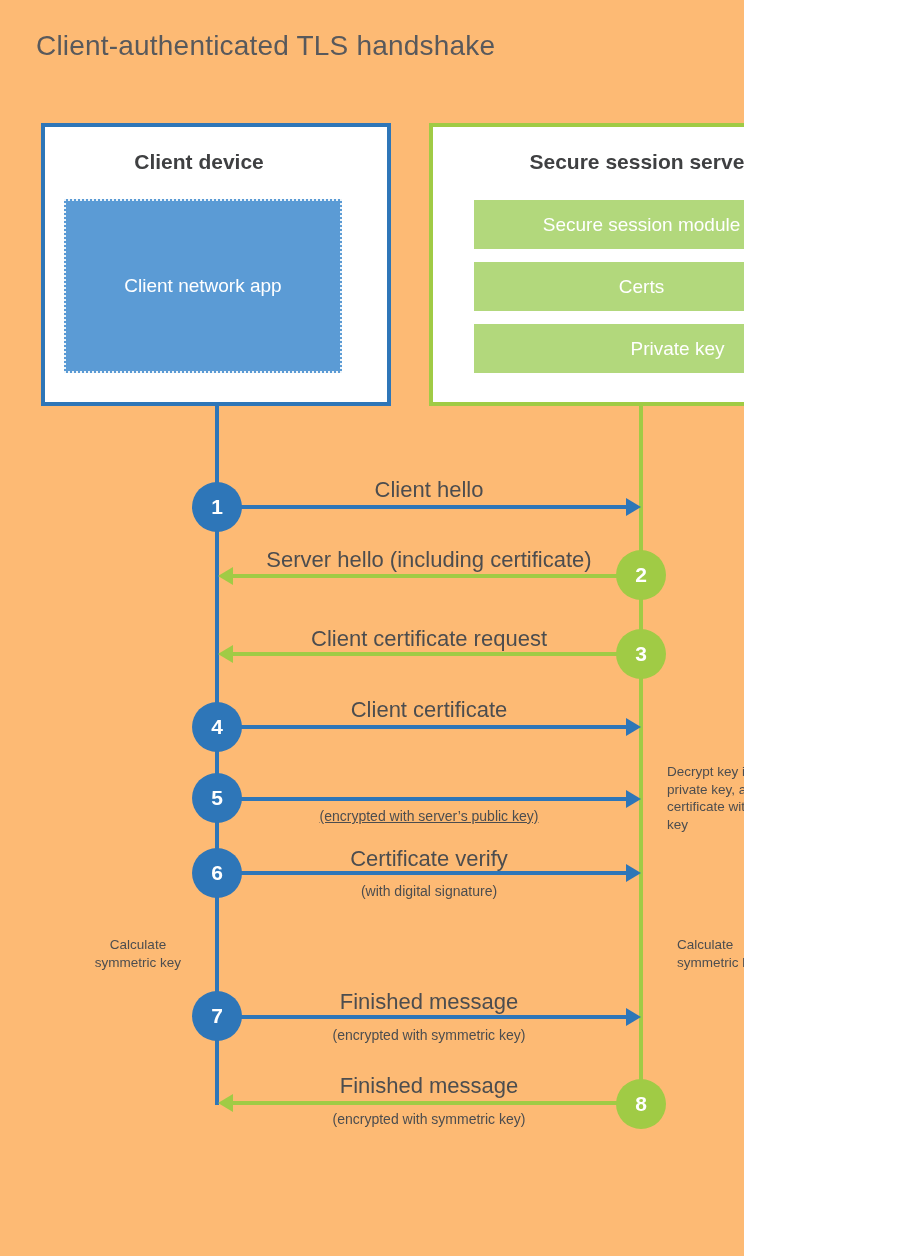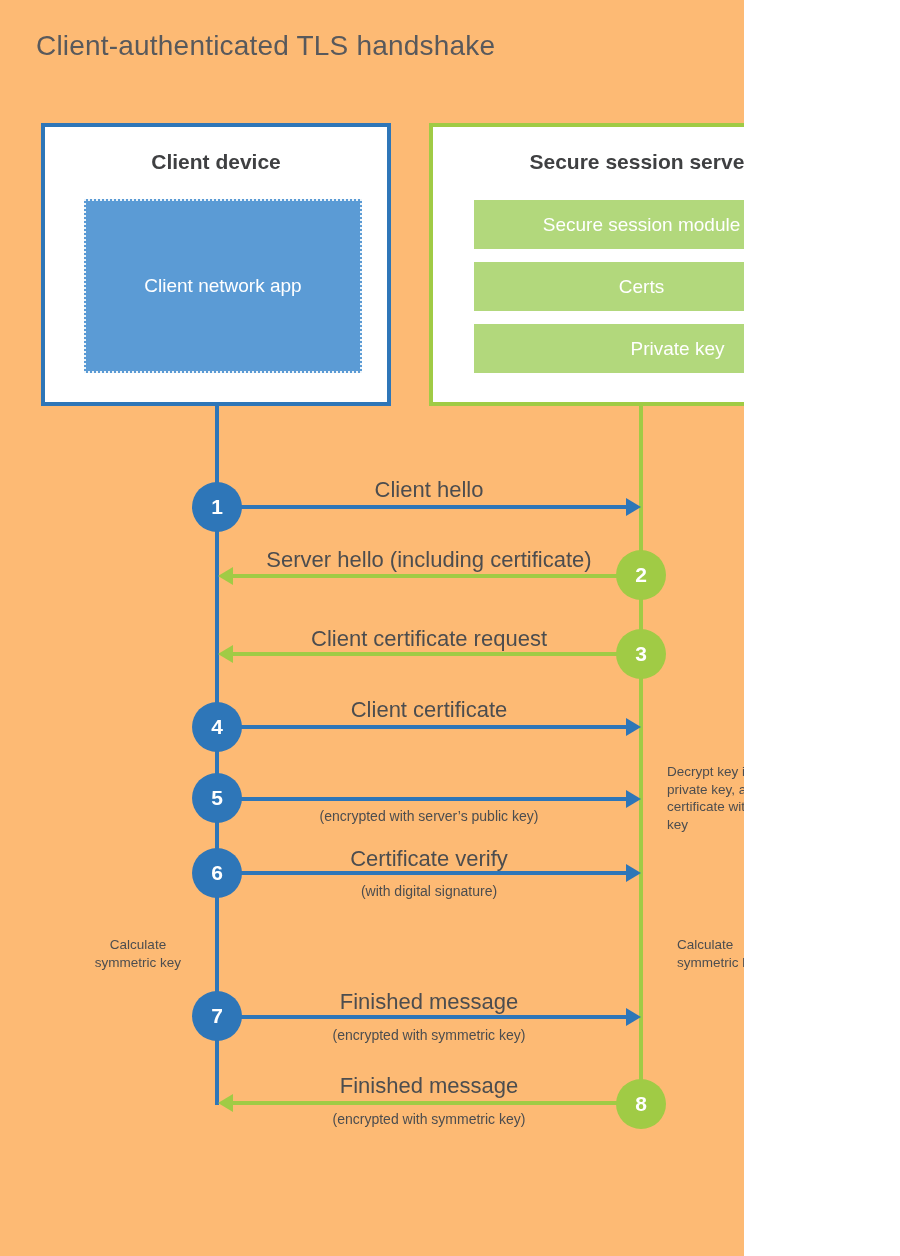--- a/index.html
+++ b/index.html
@@ -11,24 +11,24 @@
     position:absolute;left:36px;top:30px;font-size:28px;font-weight:300;
     color:#58595c;letter-spacing:.2px;
   }
   
   .actor-box{position:absolute;background:#fff;box-sizing:border-box;border:4px solid;}
   .actor-box.blue{left:41px;top:123px;width:350px;height:283px;border-color:#2e76b8;}
   .actor-box.green{left:429px;top:123px;width:424px;height:283px;border-color:#a0cb45;}
   .actor-title{
     position:absolute;top:150px;text-align:center;font-weight:bold;font-size:21px;color:#3f4042;
   }
-  .actor-title.blue{left:41px;width:350px;}
+  .actor-title.blue{left:24px;width:350px;}
   .actor-title.green{left:429px;width:424px;}
   .app-box{
-    position:absolute;left:84px;top:199px;width:278px;height:174px;background:#5b9bd5;
+    position:absolute;left:64px;top:199px;width:278px;height:174px;background:#5b9bd5;
     border:2px dotted rgba(255,255,255,.9);box-sizing:border-box;
     display:flex;align-items:center;justify-content:center;
   }
   .app-box .app-text{width:180px;text-align:center;color:#ffffff;font-size:19px;line-height:28px;}
   .module-bar{
     position:absolute;left:474px;width:335px;height:49px;background:#b2d87c;
     display:flex;align-items:center;justify-content:center;color:#ffffff;font-size:19px;
   }
   
   .vline{position:absolute;width:4px;top:405px;height:700px;}
@@ -94,21 +94,21 @@
   <div class="head left" style="top:645px;left:218px;"></div>
   <div class="circle green" style="top:629px;left:616px;">3</div>
 
   <div class="msg" style="top:697px;">Client certificate</div>
   <div class="hline blue" style="top:725px;left:217px;width:410px;"></div>
   <div class="head right" style="top:718px;left:626px;"></div>
   <div class="circle blue" style="top:702px;left:192px;">4</div>
 
   <div class="hline blue" style="top:797px;left:217px;width:410px;"></div>
   <div class="head right" style="top:790px;left:626px;"></div>
-  <div class="sub" style="top:808px;">(encrypted with server’s public key)</div>
+  <div class="sub" style="top:808px;text-decoration:underline;">(encrypted with server’s public key)</div>
   <div class="circle blue" style="top:773px;left:192px;">5</div>
 
   <div class="msg" style="top:846px;">Certificate verify</div>
   <div class="hline blue" style="top:871px;left:217px;width:410px;"></div>
   <div class="head right" style="top:864px;left:626px;"></div>
   <div class="sub" style="top:883px;">(with digital signature)</div>
   <div class="circle blue" style="top:848px;left:192px;">6</div>
 
   <div class="note decrypt">Decrypt key info with server private key, and verify client certificate with client public key</div>
   <div class="note calc-left">Calculate symmetric key</div>

